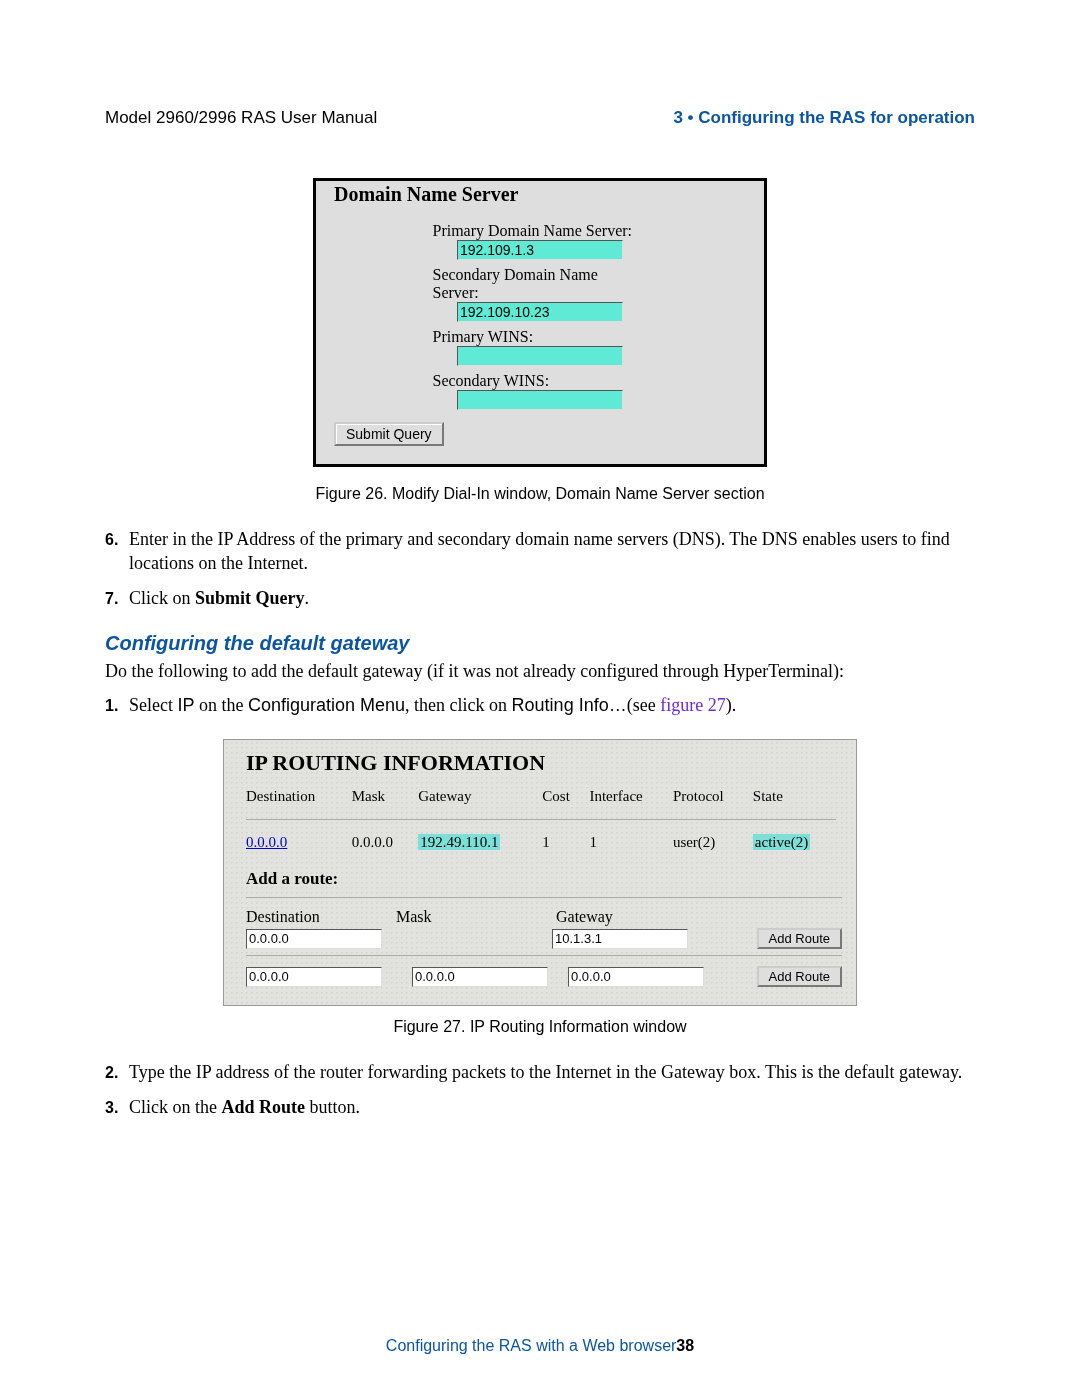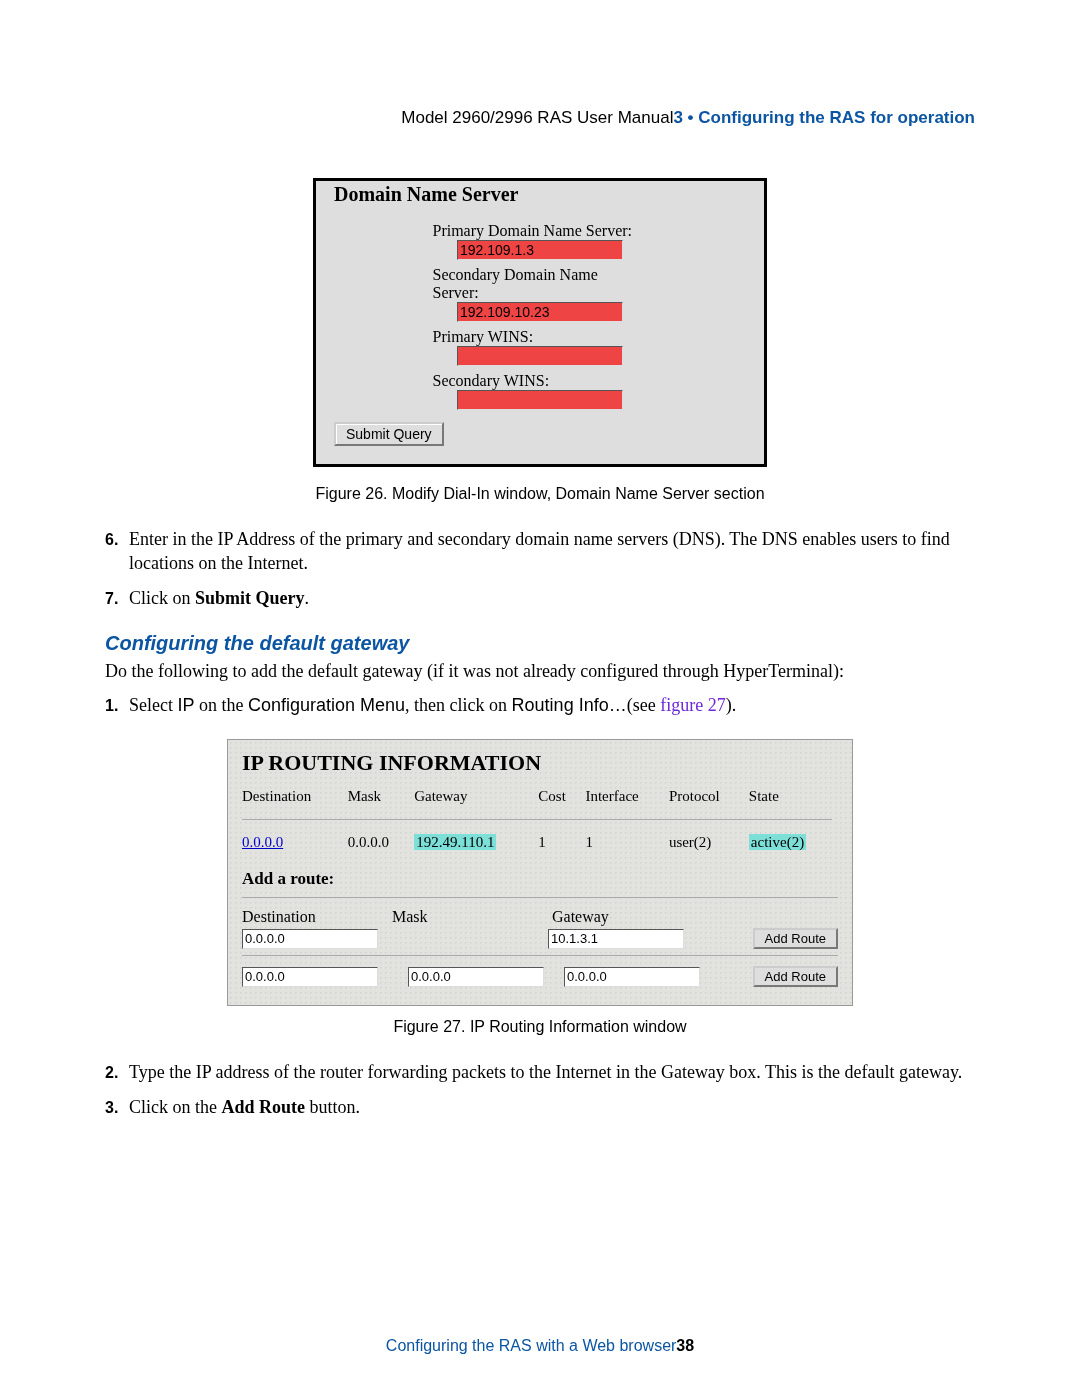--- a/index.html
+++ b/index.html
@@ -11,21 +11,21 @@
   }
   .page {
     width: 1080px;
     height: 1397px;
     position: relative;
     box-sizing: border-box;
     padding: 108px 105px 0 105px;
   }
   .header-row {
     display: flex;
-    justify-content: flex-end;
+    justify-content: space-between;
     font-family: Arial, Helvetica, sans-serif;
     font-size: 17px;
     margin-bottom: 50px;
   }
   .header-left { color: #000; }
   .header-right { color: #0b55a3; font-weight: bold; }
   .fig26-box {
     width: 412px;
     margin: 0 auto 18px auto;
     background: #dedede;
@@ -46,21 +46,21 @@
   }
   .fig26-row label {
     width: 215px;
     font-size: 16px;
   }
   .fig26-row input[type="text"] {
     width: 160px;
     height: 18px;
     font-size: 14px;
     font-family: Arial, sans-serif;
-    background: #ef4444;
+    background: #5eead4;
     border-top: 1px solid #555;
     border-left: 1px solid #555;
     border-right: 1px solid #ddd;
     border-bottom: 1px solid #ddd;
     padding: 0 2px;
   }
   .fig26-btn {
     margin-top: 6px;
     font-family: Arial, sans-serif;
     font-size: 14px;
@@ -110,21 +110,21 @@
   }
   .sans { font-family: Arial, Helvetica, sans-serif; }
   .link { color: #6d28d9; }
   .fig27-box {
     width: 596px;
     margin: 20px auto 12px auto;
     background: #e2e2de;
     border: 1px solid #999;
     font-family: "Times New Roman", Times, serif;
     position: relative;
-    padding: 10px 14px 14px 14px;
+    padding: 10px 14px 14px 22px;
     background-image: radial-gradient(rgba(0,0,0,0.05) 1px, transparent 1px);
     background-size: 5px 5px;
   }
   .fig27-title {
     font-weight: bold;
     font-size: 22px;
     margin-bottom: 10px;
     color: #000;
   }
   .fig27-table {

